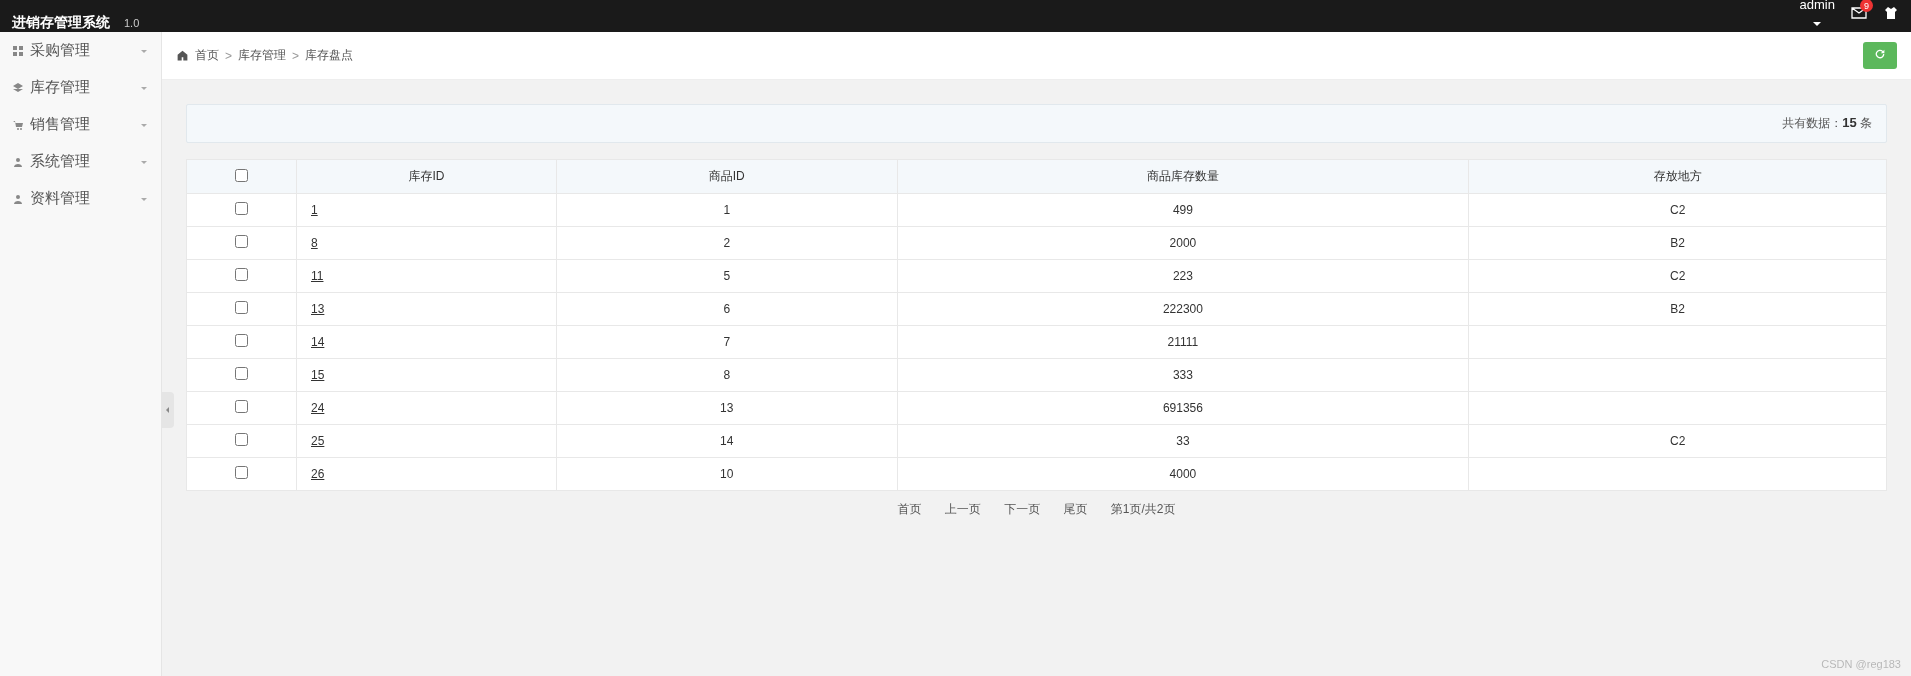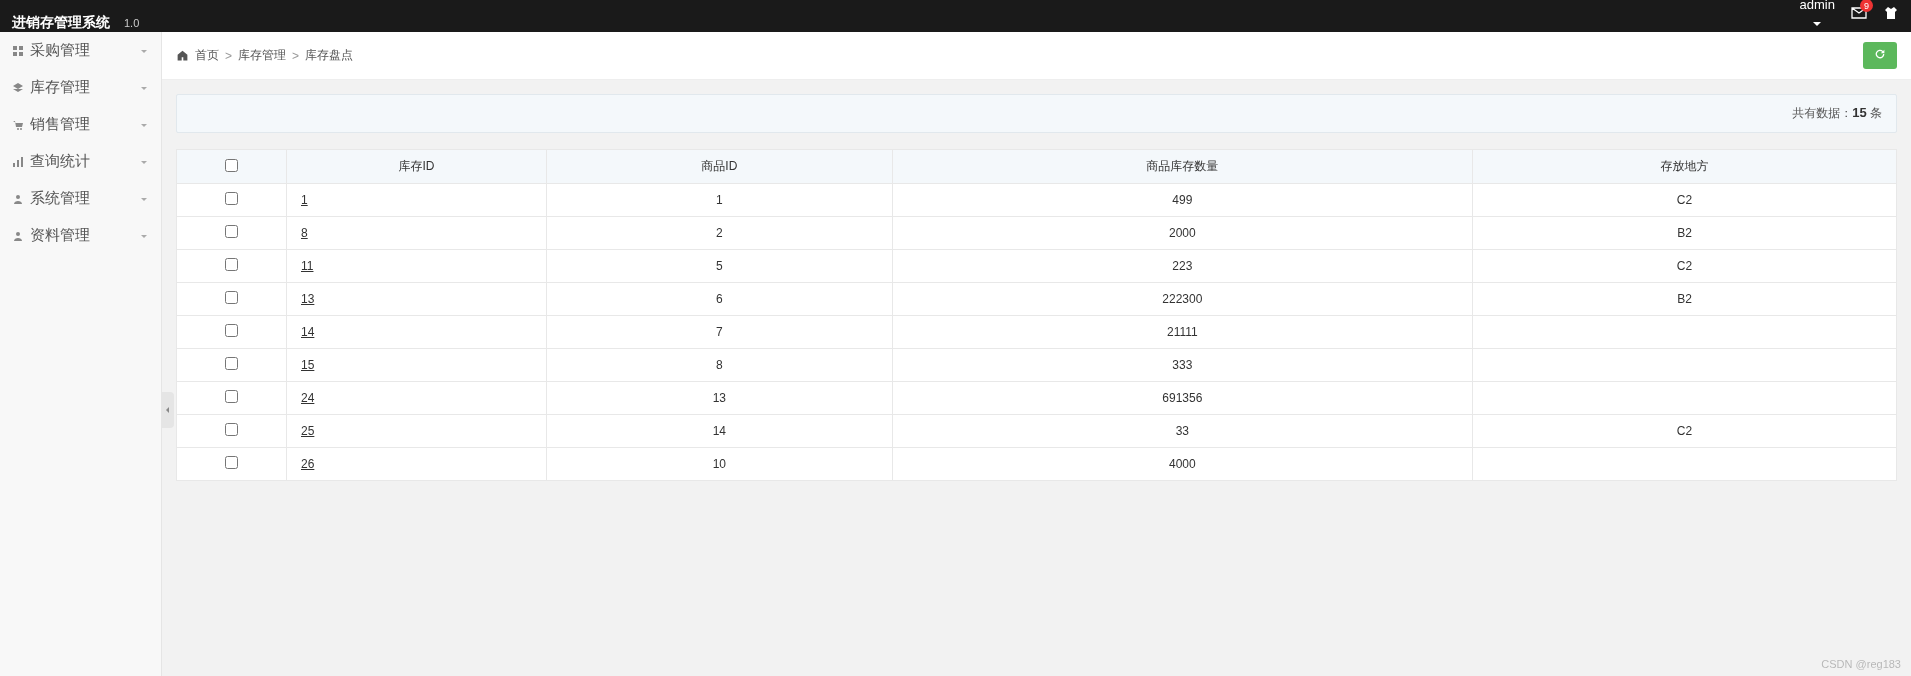--- a/index.html
+++ b/index.html
@@ -23,21 +23,21 @@
     .chevron { width: 10px; height: 10px; fill: #aaa; }
     
     .content { flex: 1; overflow: auto; position: relative; }
     .breadcrumb-bar { background: #fff; padding: 10px 14px; display: flex; align-items: center; justify-content: space-between; border-bottom: 1px solid #eee; }
     .breadcrumb { display: flex; align-items: center; gap: 6px; font-size: 12px; color: #555; }
     .breadcrumb .sep { color: #999; }
     .home-icon { width: 13px; height: 13px; fill: #555; }
     .refresh-btn { background: #5cb85c; border: none; padding: 5px 10px; border-radius: 3px; cursor: pointer; }
     .refresh-btn svg { width: 14px; height: 14px; fill: #fff; }
     
-    .panel { margin: 14px; }
+    .panel { margin: 24px; }
     .data-summary { background: #f4f8fb; border: 1px solid #e1e8ed; padding: 10px 14px; text-align: right; font-size: 12px; color: #555; border-radius: 2px; }
     .data-summary .count { font-weight: bold; font-size: 13px; color: #333; }
     
     .tbl { width: 100%; border-collapse: collapse; margin-top: 16px; background: #fff; }
     .tbl th, .tbl td { border: 1px solid #e8e8e8; padding: 8px; text-align: center; font-size: 12px; }
     .tbl th { background: #f4f8fb; font-weight: normal; color: #333; }
     .tbl td.id-cell { text-align: left; padding-left: 14px; }
     .tbl td.id-cell span { text-decoration: underline; cursor: pointer; color: #333; }
     .tbl .chk-col { width: 110px; }
     .tbl .col-stock { width: 260px; }
@@ -107,33 +107,20 @@
         <svg class="chevron" viewBox="0 0 10 10">
           <path d="M2 4l3 3 3-3z"></path>
         </svg>
       </div>
       <div class="sidebar-item">
         <div class="sidebar-item-left">
           <svg class="sidebar-icon" viewBox="0 0 12 12">
             <path d="M1 2h2l1 6h6l1-4H4M5 10a1 1 0 102 0 1 1 0 00-2 0M8 10a1 1 0 102 0 1 1 0 00-2 0"></path>
           </svg>
           <span>销售管理</span>
-        </div>
-        <svg class="chevron" viewBox="0 0 10 10">
-          <path d="M2 4l3 3 3-3z"></path>
-        </svg>
-      </div>
-      <div class="sidebar-item">
-        <div class="sidebar-item-left">
-          <svg class="sidebar-icon" viewBox="0 0 12 12">
-            <rect x="1" y="7" width="2" height="4"></rect>
-            <rect x="5" y="4" width="2" height="7"></rect>
-            <rect x="9" y="1" width="2" height="10"></rect>
-          </svg>
-          <span>查询统计</span>
         </div>
         <svg class="chevron" viewBox="0 0 10 10">
           <path d="M2 4l3 3 3-3z"></path>
         </svg>
       </div>
       <div class="sidebar-item">
         <div class="sidebar-item-left">
           <svg class="sidebar-icon" viewBox="0 0 12 12">
             <circle cx="6" cy="4" r="2"></circle>
             <path d="M2 11c0-2 2-3 4-3s4 1 4 3z"></path>
@@ -258,17 +245,24 @@
             <tr>
     <td><input type="checkbox" style=""></td>
     <td class="id-cell"><span>26</span></td>
     <td>10</td>
     <td>4000</td>
     <td></td>
             </tr>
           </tbody>
       </table>
 
+      <div class="pager">
+        <span>首页</span>
+        <span>上一页</span>
+        <span>下一页</span>
+        <span>尾页</span>
+        <span class="info">第1页/共2页</span>
+      </div>
     </div>
   </div>
 </div>
 
 <div class="watermark">CSDN @reg183</div>
 
 </body></html>

